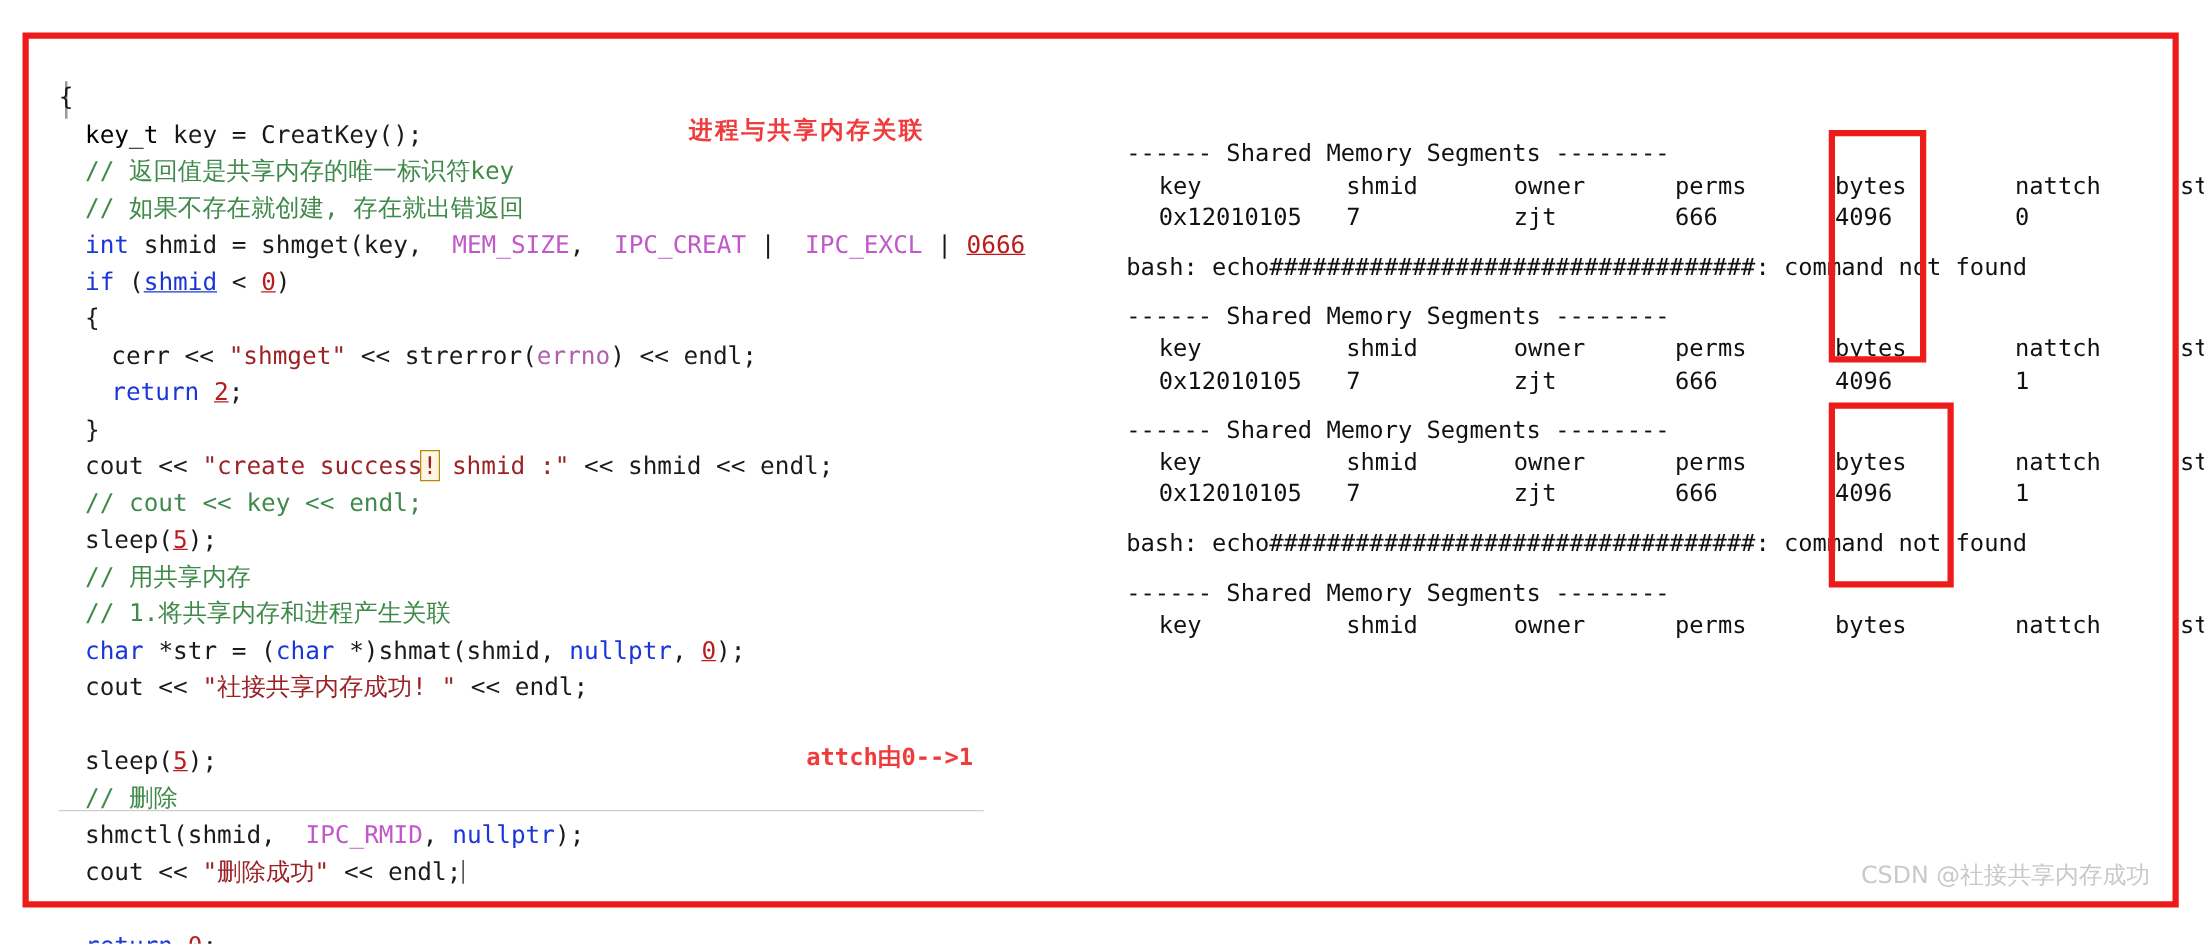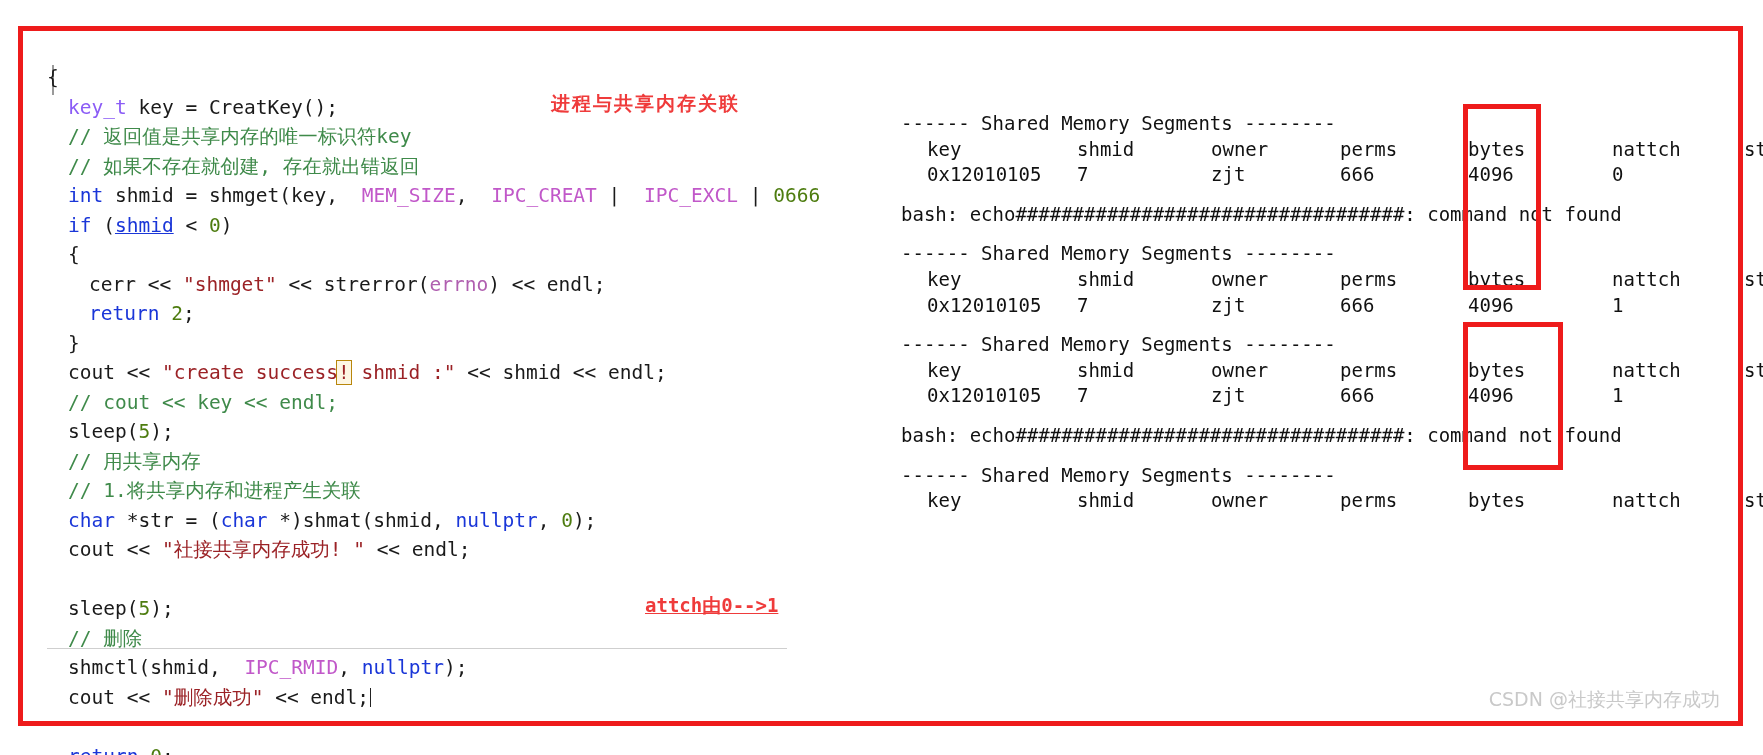--- a/index.html
+++ b/index.html
@@ -15,26 +15,26 @@
   
   #code-pane{
     position:absolute;left:24px;top:32px;width:760px;height:690px;
     font-family:"DejaVu Sans Mono",monospace;font-size:19.5px;line-height:29.5px;
     white-space:pre;color:#202020;
   }
   .ln{height:29.5px;white-space:pre;}
 
   
   .kw      {color:#1a36d8;}            
-  .type    {color:#8b5cf6;}
+  .type    {color:#000000;}
   .plain   {color:#1a1a1a;}
   .cmt     {color:#3f8a4a;}
   .macro   {color:#c158c9;padding-left:12px;}            
   .str     {color:#9b2226;}            
-  .num     {color:#4d7c0f;}
+  .num     {color:#b91c1c;text-decoration:underline;}
   .param   {color:#b05fb0;}
   .ul      {text-decoration:underline;text-decoration-color:#1a36d8;}
   .cursor-char{
       outline:1px solid #b8860b;background:#fdf6e3;padding:0 1px;margin:0 -1px;
   }
   .caret{display:inline-block;width:1px;height:19px;background:#222;
          vertical-align:-3px;margin-left:1px;}
 
   
   #fold-bar{position:absolute;left:29px;top:34px;width:2px;height:30px;background:#9a9a9a;}
@@ -42,21 +42,21 @@
   
   #line-underline{position:absolute;left:24px;top:617px;width:740px;height:1px;background:#cfcfcf;}
 
   
   .annot{
      position:absolute;color:#ef3b3b;font-family:Liberation Mono, monospace;
      font-size:19px;font-weight:bold;letter-spacing:2px;white-space:pre;
   }
   #annot-top{left:528px;top:60px;}
   #annot-bottom-1{left:622px;top:534px;}
-  #annot-bottom-2{left:622px;top:562px;font-family:"DejaVu Sans Mono",monospace;letter-spacing:0px;text-decoration:underline;}
+  #annot-bottom-2{left:622px;top:562px;font-family:"DejaVu Sans Mono",monospace;letter-spacing:0px;}
 
   
   #term-pane{
     position:absolute;left:864px;top:80px;width:880px;
     font-family:"DejaVu Sans Mono",monospace;font-size:19px;line-height:25.6px;
     color:#111;white-space:pre;
   }
   .tline{height:25.6px;white-space:pre;}
   .tgap{height:18px;}
 

